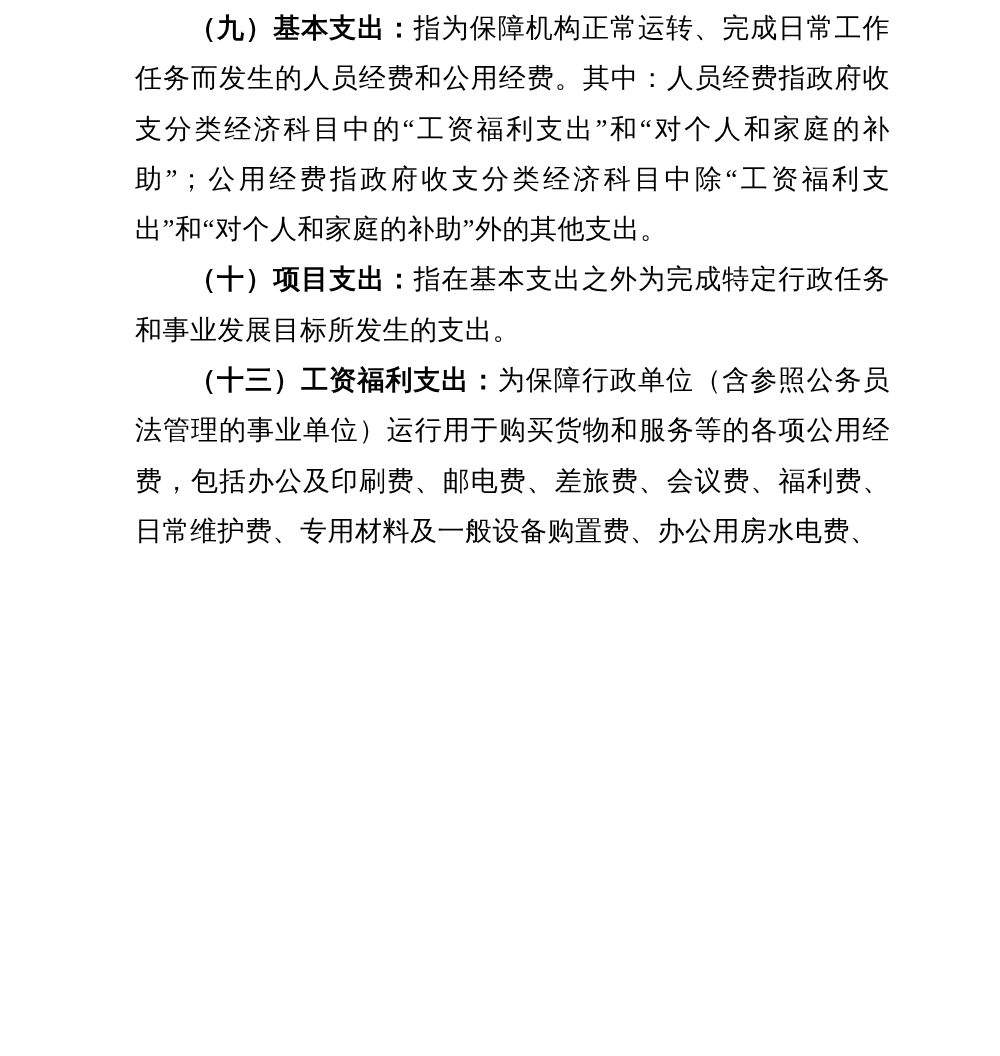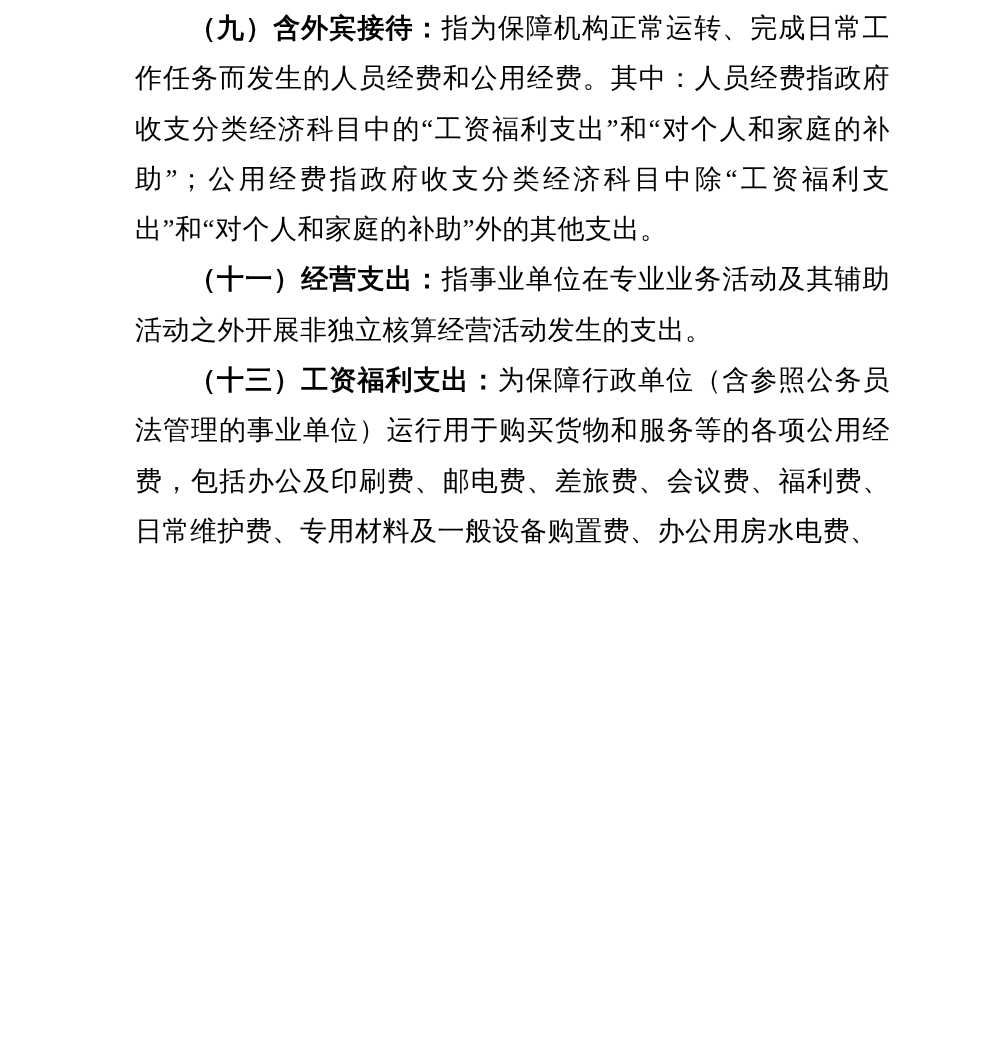--- a/index.html
+++ b/index.html
@@ -33,21 +33,21 @@
   }
   .para .body-text {
     font-weight: 400;
   }
 </style>
 </head>
 <body>
 
 <div class="page">
 
-  <p class="para"><strong class="lead">（九）含外宾接待：</strong><span class="body-text">指为保障机构正常运转、完成日常工作任务而发生的人员经费和公用经费。其中：人员经费指政府收支分类经济科目中的“工资福利支出”和“对个人和家庭的补助”；公用经费指政府收支分类经济科目中除“工资福利支出”和“对个人和家庭的补助”外的其他支出。</span></p>
+  <p class="para"><strong class="lead">（九）基本支出：</strong><span class="body-text">指为保障机构正常运转、完成日常工作任务而发生的人员经费和公用经费。其中：人员经费指政府收支分类经济科目中的“工资福利支出”和“对个人和家庭的补助”；公用经费指政府收支分类经济科目中除“工资福利支出”和“对个人和家庭的补助”外的其他支出。</span></p>
 
+  <p class="para"><strong class="lead">（十）项目支出：</strong><span class="body-text">指在基本支出之外为完成特定行政任务和事业发展目标所发生的支出。</span></p>
 
-  <p class="para"><strong class="lead">（十一）经营支出：</strong><span class="body-text">指事业单位在专业业务活动及其辅助活动之外开展非独立核算经营活动发生的支出。</span></p>
 
 
   <p class="para"><strong class="lead">（十三）工资福利支出：</strong><span class="body-text">为保障行政单位（含参照公务员法管理的事业单位）运行用于购买货物和服务等的各项公用经费，包括办公及印刷费、邮电费、差旅费、会议费、福利费、日常维护费、专用材料及一般设备购置费、办公用房水电费、</span></p>
 
 </div>
 
 </body></html>

